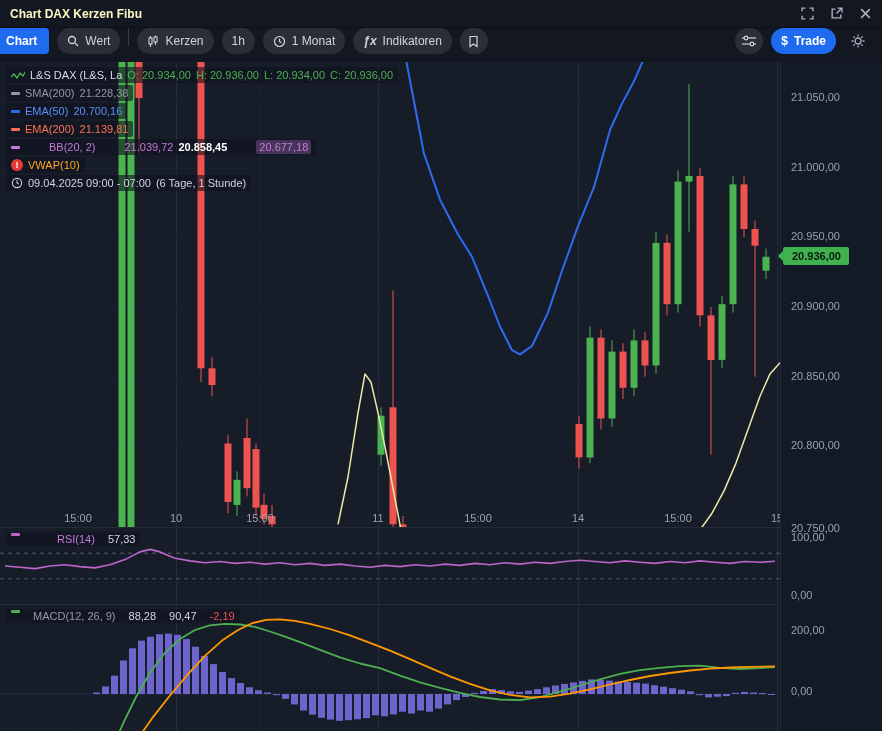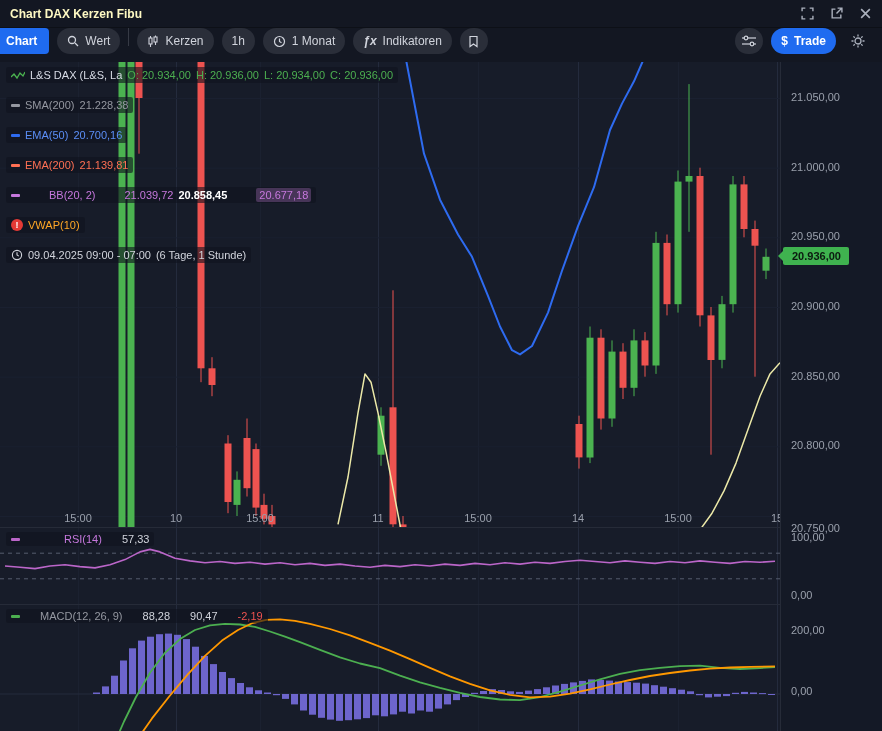--- a/index.html
+++ b/index.html
@@ -43,41 +43,41 @@
 
   .badge { position:absolute; left:2px; background:#3fb24f; color:#0c1a10; font-size:11px; font-weight:700;
            padding:3px 8px 3px 9px; border-radius:2px; white-space:nowrap; }
   .badge::before { content:''; position:absolute; left:-5px; top:50%; transform:translateY(-50%);
            border-top:5px solid transparent; border-bottom:5px solid transparent; border-right:5px solid #3fb24f; }
 
   .time-label { position:absolute; bottom:3px; width:40px; text-align:center; color:#9aa0ac; font-size:11px; }
 
   
   .legend { position:absolute; top:5px; left:6px; z-index:3; display:flex; flex-direction:column;
-            align-items:flex-start; gap:14px; font-size:11px; }
+            align-items:flex-start; gap:2px; font-size:11px; }
   .lrow { display:flex; align-items:center; gap:5px; background:rgba(16,20,30,0.62); padding:1px 5px;
           border-radius:2px; line-height:14px; white-space:nowrap; cursor:pointer; }
   .dash { width:9px; height:3px; border-radius:1px; display:inline-block; }
   .c-name { color:#d8dce6; }
   .c-green { color:#4caf50; }
   .c-gray { color:#9598a1; }
   .c-blue { color:#5b8ef6; }
   .c-orange-red { color:#ff7054;text-align:center; }
   .c-purple { color:#c678dd;margin-left:24px; }
   .c-vwap { color:#ffa726; }
   .c-white { color:#fff; font-weight:700; }
   .bb-v3 { background:rgba(171,113,188,0.35); border-radius:2px; padding:0 3px; }
   .c-light { color:#d1d4dc; }
   .c-red { color:#ef5350; }
   .warn-icon { width:12px; height:12px; border-radius:50%; background:#e53935; color:#fff; font-size:9px;
                font-weight:700; display:inline-flex; align-items:center; justify-content:center; }
   .warn-icon::before { content:'!'; }
 
-  .panel-label { position:absolute; top:4px; left:6px; z-index:3; font-size:11px; display:flex; gap:20px;
-                 align-items:center; background:rgba(16,20,30,0.62); padding:1px 5px; border-radius:2px; cursor:pointer; }
+  .panel-label { position:absolute; top:4px; left:6px; z-index:3; font-size:11px; display:flex; gap:13px;
+                 align-items:flex-start; background:rgba(16,20,30,0.62); padding:1px 5px; border-radius:2px; cursor:pointer; }
 
   .watermark { position:absolute; left:6px; top:360px; font-size:46px; font-weight:700;
                color:rgba(150,158,175,0.12); letter-spacing:1px; z-index:1; pointer-events:none; }
   .watermark sup { font-size:28px; }
 </style>
 </head>
 <body>
 
 <div class="window">
 

